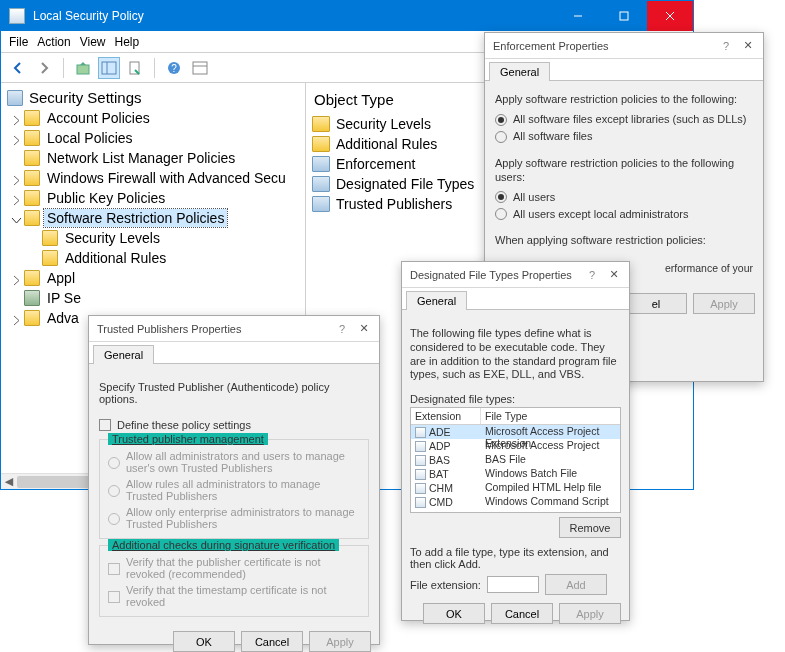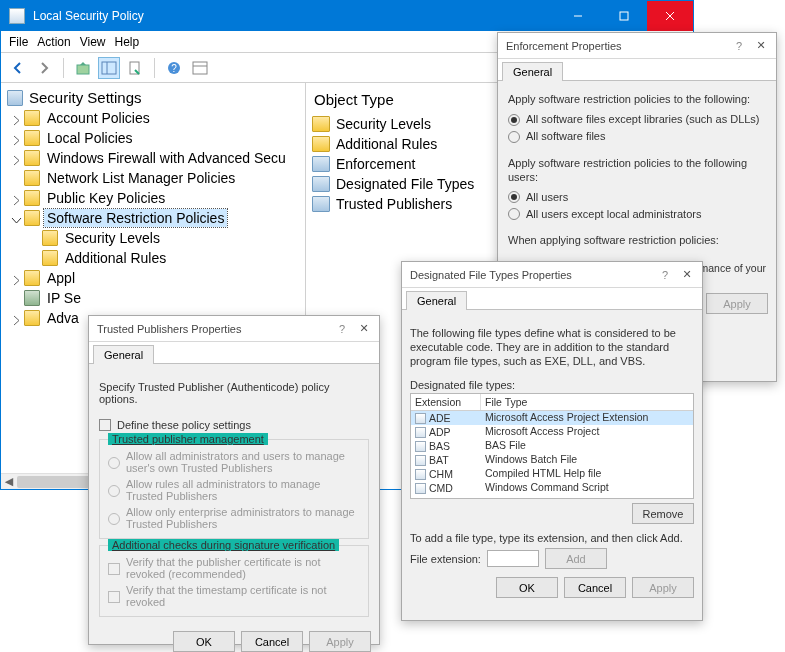--- a/index.html
+++ b/index.html
@@ -68,30 +68,30 @@
 
   .radio, .check { display: flex; align-items: center; gap: 6px; font-size: 11px; color: #333; padding: 2px 0; }
   .radio.dis, .check.dis { color: #9a9a9a; }
   .rdot { width: 12px; height: 12px; border: 1px solid #888; border-radius: 50%; flex: none; margin-top: 1px; position: relative; }
   .rdot.sel::after { content: ""; position: absolute; left: 2px; top: 2px; width: 6px; height: 6px; background: #333; border-radius: 50%; }
   .rdot.dis { border-color: #bbb; }
   .cbox { width: 12px; height: 12px; border: 1px solid #888; flex: none; margin-top: 1px; }
   .cbox.dis { border-color: #bbb; }
 
   
-  .dlg-enforce { left: 484px; top: 32px; width: 280px; height: 350px; margin-left: 13px; }
+  .dlg-enforce { left: 484px; top: 32px; width: 280px; height: 350px; }
   .dlg-enforce .dlg-body p { margin: 4px 0; line-height: 1.25; }
   .note { font-size: 10.5px; color: #333; line-height: 1.25; }
 
   
   .dlg-tp { left: 88px; top: 315px; width: 292px; height: 330px; }
   .dlg-tp .dlg-body { padding: 6px 10px 2px; }
 
   
-  .dlg-dft { left: 401px; top: 261px; width: 302px; height: 360px; }
+  .dlg-dft { left: 401px; top: 261px; width: 229px; height: 360px; }
   .dlg-dft .dlg-body { padding: 6px 8px 2px; }
   .dft-list { border: 1px solid #b8b8b8; background: #fff; height: 106px; overflow: hidden; }
   .dft-head { display: flex; font-size: 10.5px; border-bottom: 1px solid #d0d0d0; }
   .dft-head div { padding: 2px 4px; }
   .dft-head .c1 { width: 70px; border-right: 1px solid #e0e0e0; }
   .dft-head .c2 { flex: 1; }
   .dft-row { display: flex; font-size: 10.5px; height: 14px; }
   .dft-row.sel { background: #cde8ff; }
   .dft-row .c1 { width: 70px; padding-left: 4px; display: flex; align-items: center; gap: 3px; }
   .dft-row .c2 { flex: 1; padding-left: 4px; }
@@ -205,30 +205,30 @@
         <span class="label">Account Policies</span>
       </div>
       <div class="tree-item indent1">
         <span class="caret"><svg viewBox="0 0 11 11">
               <path d="M3 1 L8 5.5 L3 10" fill="none" stroke="#666"></path>
             </svg></span>
         <span class="ficon folder"></span>
         <span class="label">Local Policies</span>
       </div>
       <div class="tree-item indent1">
+        <span class="caret" style="visibility:hidden"></span>
+        <span class="ficon folder"></span>
+        <span class="label">Network List Manager Policies</span>
+      </div>
+      <div class="tree-item indent1">
         <span class="caret"><svg viewBox="0 0 11 11">
               <path d="M3 1 L8 5.5 L3 10" fill="none" stroke="#666"></path>
             </svg></span>
         <span class="ficon folder"></span>
         <span class="label">Windows Firewall with Advanced Secu</span>
-      </div>
-      <div class="tree-item indent1">
-        <span class="caret" style="visibility:hidden"></span>
-        <span class="ficon folder"></span>
-        <span class="label">Network List Manager Policies</span>
       </div>
       <div class="tree-item indent1">
         <span class="caret"><svg viewBox="0 0 11 11">
               <path d="M3 1 L8 5.5 L3 10" fill="none" stroke="#666"></path>
             </svg></span>
         <span class="ficon folder"></span>
         <span class="label">Public Key Policies</span>
       </div>
       <div class="tree-item indent1 selected">
         <span class="caret"><svg viewBox="0 0 11 11">

